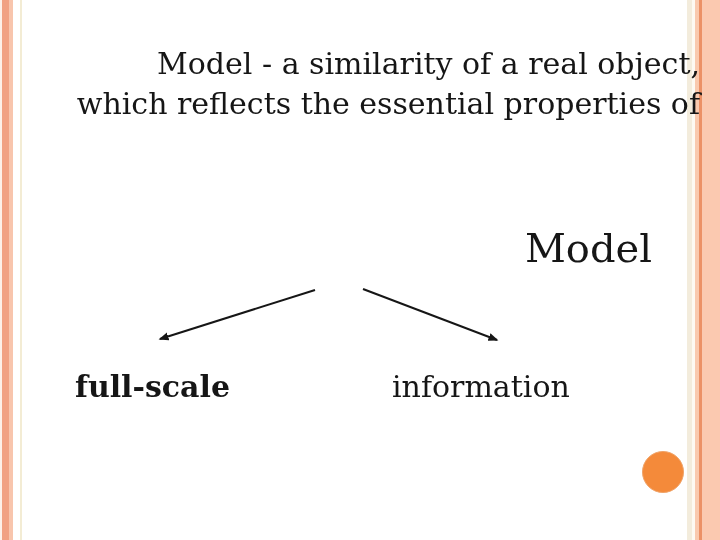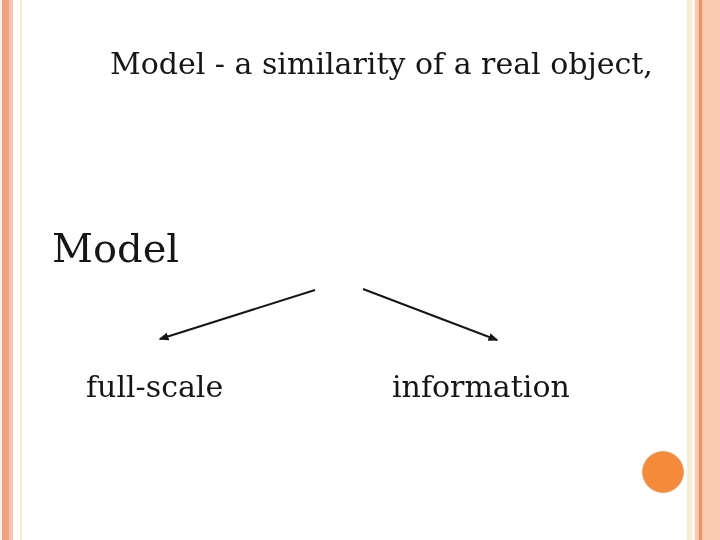--- a/index.html
+++ b/index.html
@@ -25,41 +25,41 @@
   .r4 { left: 699px; width: 3px;  background: #ec9166; }
   .r5 { left: 702px; width: 18px; background: #fbc9b0; }
 
   
   .paragraph {
     position: absolute;
     left: 60px; top: 44px; width: 640px;
     font-size: 30px; line-height: 40px;
     letter-spacing: 0px;
   }
-  .paragraph .line { white-space: nowrap; }
+  .paragraph .line { white-space: nowrap; text-align: right; }
   .paragraph .line.indent { padding-left: 50px; }
 
   
   .root-label {
     position: absolute;
     left: 52px; top: 226px; width: 600px;
-    text-align: left;
+    text-align: right;
     font-size: 40px; line-height: 44px;
   }
   .arrows {
     position: absolute; left: 0; top: 0;
     width: 720px; height: 540px;
     pointer-events: none;
   }
   .leaf {
     position: absolute; top: 370px;
     font-size: 30px; line-height: 34px;
     white-space: nowrap;
   }
-  .leaf-left  { left: 86px; }
+  .leaf-left  { left: 75px; font-weight: bold; }
   .leaf-right { left: 392px; }
 
   
   .orange-circle {
     position: absolute;
     left: 642px; top: 451px;
     width: 42px; height: 42px;
     border-radius: 50%;
     background: #f48a3a;
     border: 1px solid #f0a368;
@@ -77,20 +77,21 @@
   <div class="stripe l4"></div>
 
   <div class="stripe r1"></div>
   <div class="stripe r2"></div>
   <div class="stripe r3"></div>
   <div class="stripe r4"></div>
   <div class="stripe r5"></div>
 
   <div class="paragraph">
     <div class="line indent">Model - a similarity of a real object,</div>
+    <div class="line">which reflects the essential properties of</div>
   </div>
 
   <div class="root-label">Model</div>
 
   <svg class="arrows" viewBox="0 0 720 540" xmlns="http://www.w3.org/2000/svg">
     <defs>
       <marker id="ah" markerWidth="11" markerHeight="9" refX="8.5" refY="4.5" orient="auto" markerUnits="userSpaceOnUse">
         <path d="M0,0.5 L10,4.5 L0,8.5 z" fill="#161616"></path>
       </marker>
     </defs>

